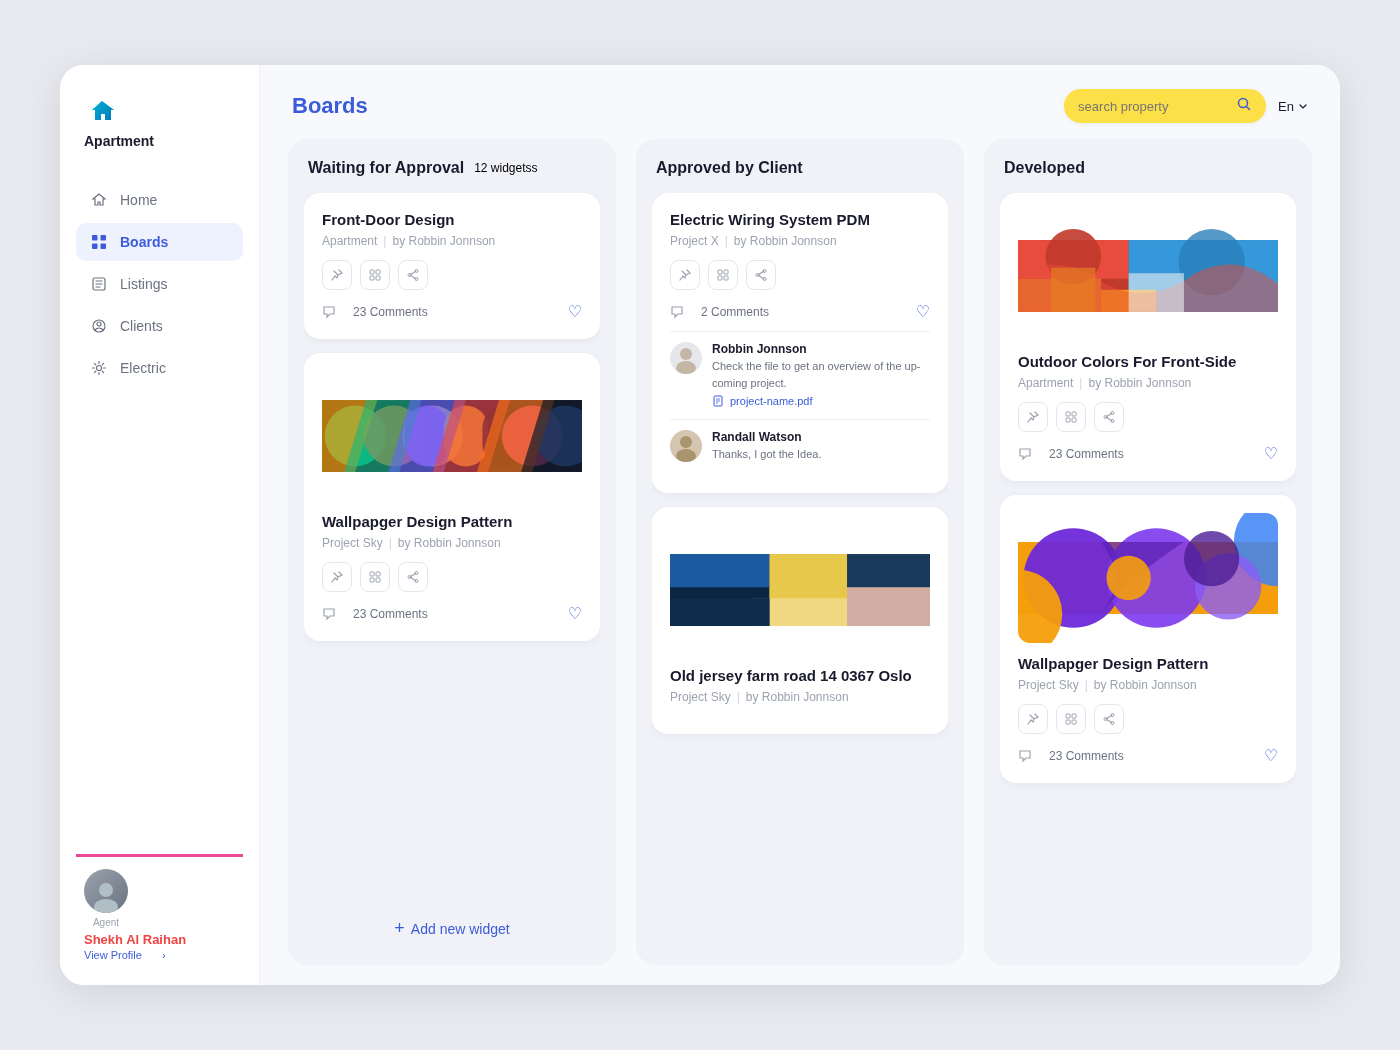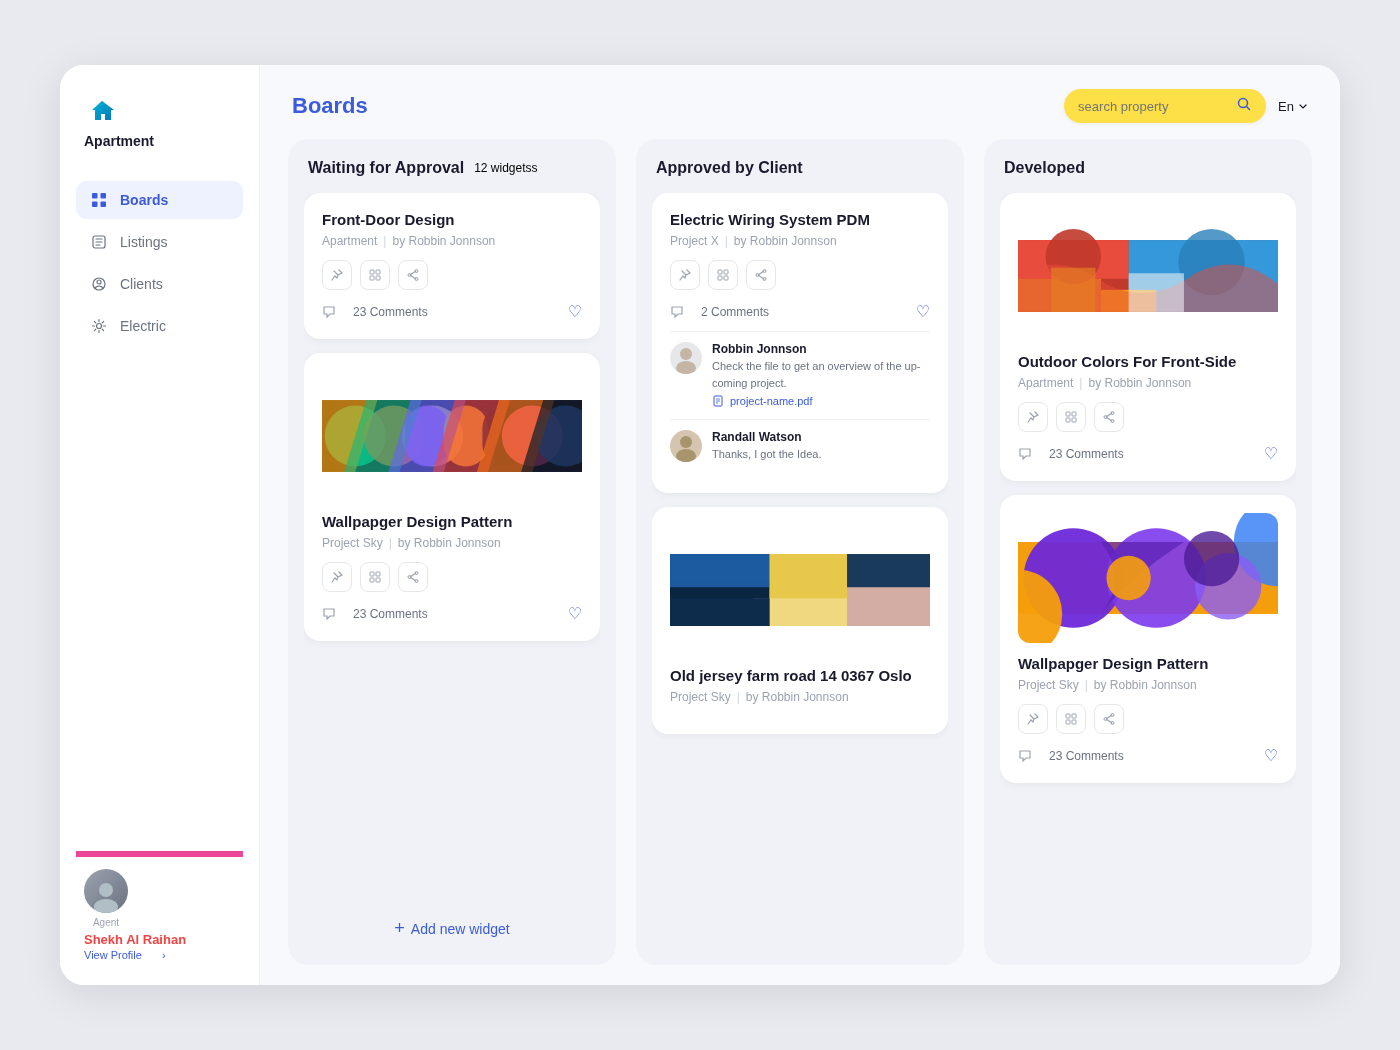--- a/index.html
+++ b/index.html
@@ -76,21 +76,21 @@
       display: flex;
       align-items: center;
       justify-content: center;
       flex-shrink: 0;
     }
     .user-area {
       display: flex;
       flex-direction: column;
       align-items: flex-start;
       padding: 12px 8px 0;
-      border-top: 6px solid #ec4899;
+      border-top: 3px solid #ec4899;
       margin-top: 16px;
     }
     .user-badge {
       font-size: 10px;
       color: #9ca3af;
       text-align: center;
       width: 44px;
       margin-bottom: 4px;
     }
     .user-avatar {
@@ -364,20 +364,28 @@
             <stop stop-color="#00B4D8"></stop>
             <stop offset="1" stop-color="#0077B6"></stop>
           </linearGradient>
         </defs>
       </svg>
       <span class="logo-text">Apartment</span>
     </div>
 
     <nav class="nav-items">
 
+      <div class="nav-item">
+        <span class="nav-icon">
+          <svg width="16" height="16" viewBox="0 0 16 16" fill="none">
+            <path d="M8 2L2 7H4V13H7V10H9V13H12V7H14L8 2Z" stroke="#6b7280" stroke-width="1.2" fill="none"></path>
+          </svg>
+        </span>
+        <span>Home</span>
+      </div>
 
       <div class="nav-item active">
         <span class="nav-icon">
           <svg width="16" height="16" viewBox="0 0 16 16" fill="none">
             <rect x="1" y="1" width="5.5" height="5.5" rx="1" fill="#3b5bdb"></rect>
             <rect x="9.5" y="1" width="5.5" height="5.5" rx="1" fill="#3b5bdb"></rect>
             <rect x="1" y="9.5" width="5.5" height="5.5" rx="1" fill="#3b5bdb"></rect>
             <rect x="9.5" y="9.5" width="5.5" height="5.5" rx="1" fill="#3b5bdb"></rect>
           </svg>
         </span>

